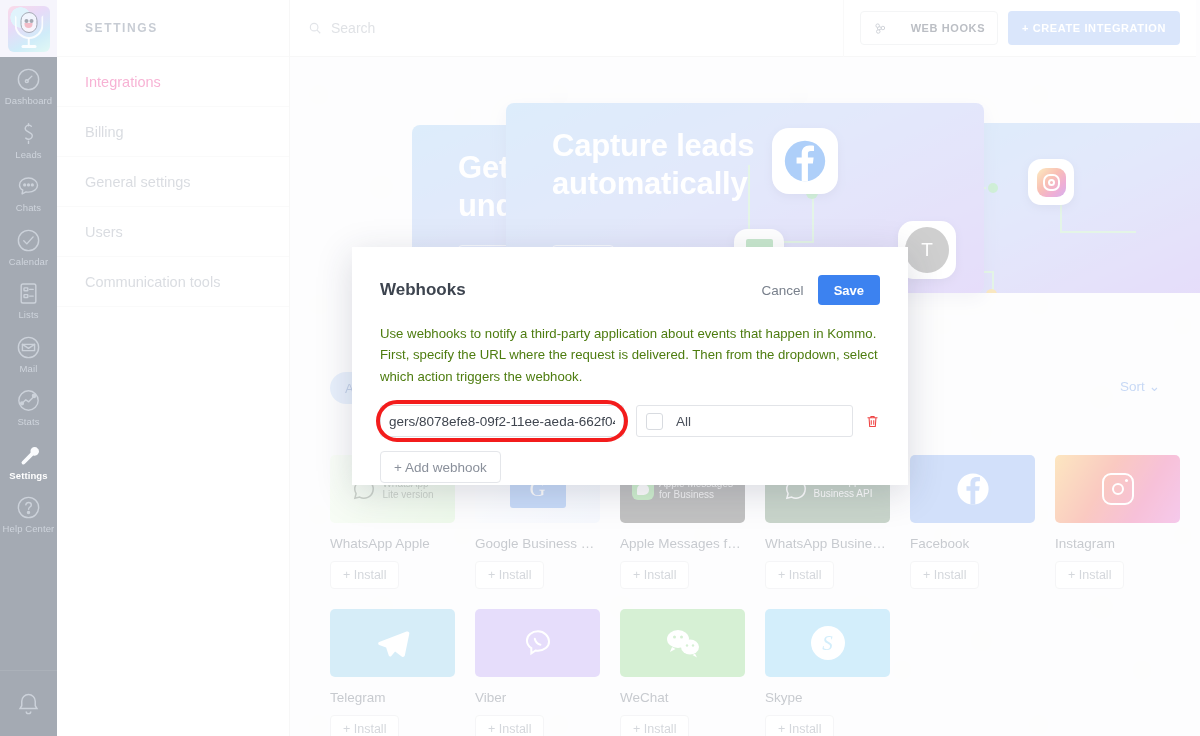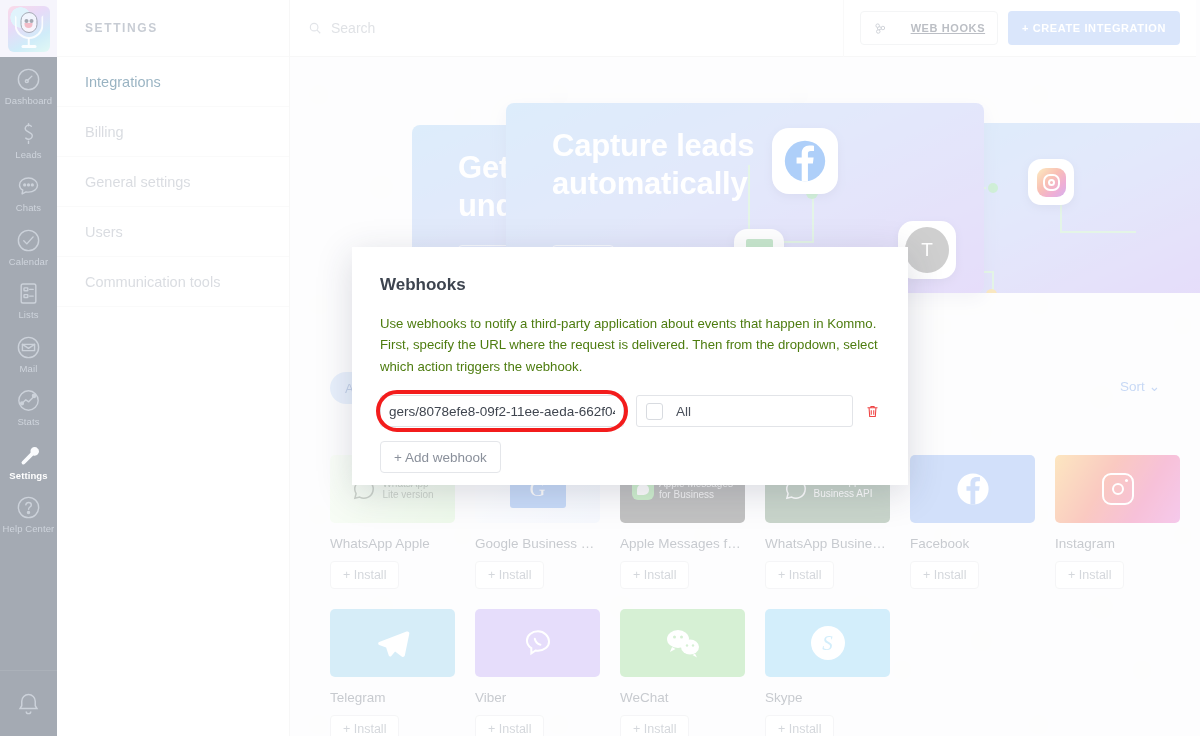--- a/index.html
+++ b/index.html
@@ -73,40 +73,40 @@
   #settings-title {
     height: 57px; display: flex; align-items: center; padding-left: 28px;
     font-size: 12px; letter-spacing: 1.6px; color: #7b8698; font-weight: bold;
     border-bottom: 1px solid #f0f0f0;
   }
   .snav-item {
     height: 50px; display: flex; align-items: center; padding-left: 28px;
     font-size: 14.5px; color: #a6adb8; border-bottom: 1px solid #f4f4f4;
     cursor: pointer;
   }
-  .snav-item.active { color: #0c4a6e; }
+  .snav-item.active { color: #ec4899; }
 
   
   #topbar {
     position: absolute; left: 290px; top: 0; right: 4px; height: 57px;
     background: #fff; border-bottom: 1px solid #ececec; z-index: 25;
     display: flex; align-items: center;
   }
   #search-box { flex: 1; display: flex; align-items: center; gap: 9px; padding-left: 18px; height: 57px; border-right: 1px solid #f0f0f0; }
   #search-box svg { width: 14px; height: 14px; color: #b9bfc9; flex: 0 0 auto; }
   #search-input {
     border: 0; outline: 0; font-size: 14px; color: #8a909b;
     font-family: "Liberation Sans", sans-serif; background: transparent; width: 100%;
   }
   #search-input::placeholder { color: #b4b9c2; }
   #topbar-actions { display: flex; align-items: center; gap: 10px; padding: 0 16px; }
   #webhooks-btn {
     height: 34px; display: flex; align-items: center; gap: 24px; padding: 0 12px;
     border: 1px solid #e4e6ea; border-radius: 4px; background: #fff; cursor: pointer;
-    font-size: 11px; letter-spacing: .6px; color: #5d6573; font-weight: bold; text-decoration: underline;
+    font-size: 11px; letter-spacing: .6px; color: #5d6573; font-weight: bold;
   }
   #webhooks-btn svg { width: 14px; height: 14px; color: #8e96a3; }
   #create-btn {
     height: 34px; display: flex; align-items: center; padding: 0 14px;
     border-radius: 4px; background: #a7c4f5; color: #fff; cursor: pointer;
     font-size: 11px; letter-spacing: .6px; font-weight: bold; border: 0;
     font-family: "Liberation Sans", sans-serif;
   }
 
   
@@ -504,20 +504,24 @@
             </div><div class="tile-name">Skype</div><button class="tile-install">+ Install</button></div>
         </div>
       </div>
   </main>
 
   <div id="scrim"></div>
 
   <section id="modal">
     <div id="modal-head">
       <h2 id="modal-title">Webhooks</h2>
+      <div id="modal-actions">
+        <button id="cancel-btn">Cancel</button>
+        <button id="save-btn">Save</button>
+      </div>
     </div>
     <p id="modal-desc">Use webhooks to notify a third-party application about events that happen in Kommo. First, specify the URL where the request is delivered. Then from the dropdown, select which action triggers the webhook.</p>
 
     <div id="webhook-row">
       <div id="url-field-wrap">
         <input id="url-input" value="gers/8078efe8-09f2-11ee-aeda-662f04b" style="">
         <div id="url-highlight"></div>
       </div>
       <div id="action-select">
         <span id="action-checkbox"></span>

